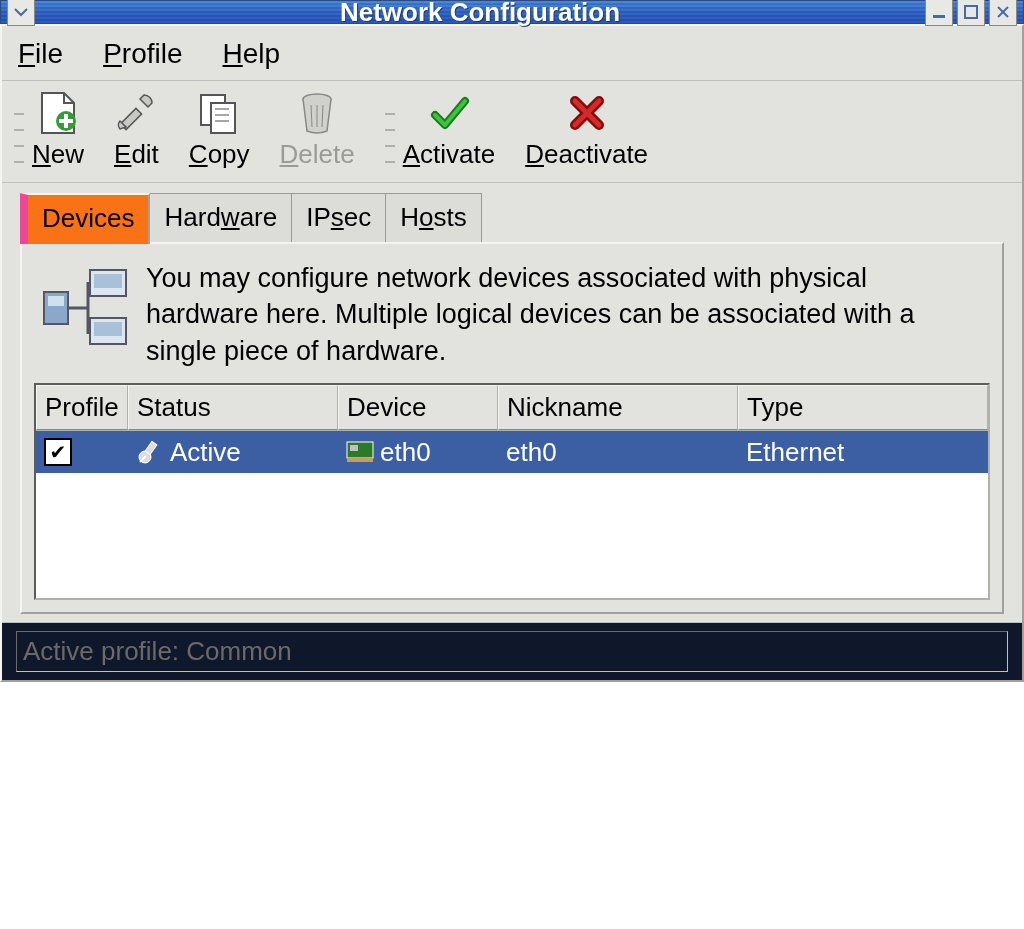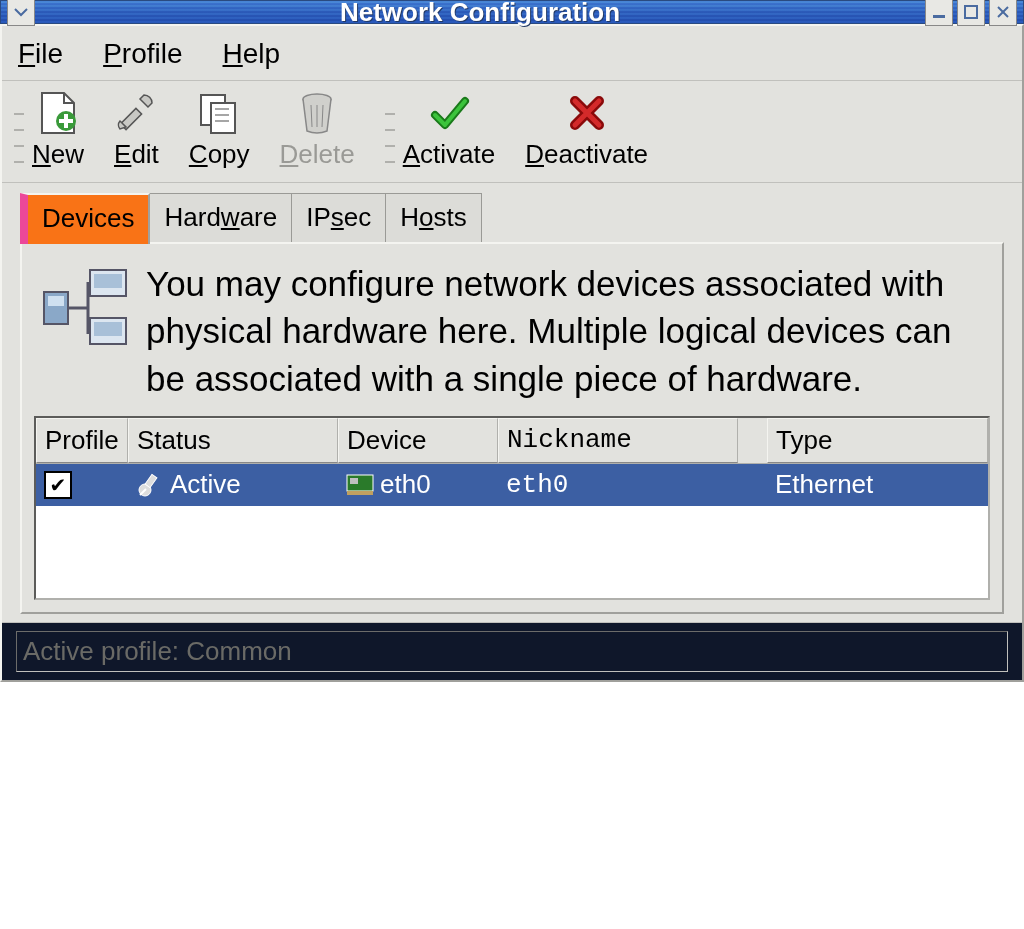--- a/index.html
+++ b/index.html
@@ -148,21 +148,21 @@
     padding: 12px;
     flex: 1;
     display: flex;
     flex-direction: column;
   }
 
   .desc-row {
     display: flex;
     align-items: flex-start;
     padding: 4px 4px 14px 4px;
-    font-size: 35px;
+    font-size: 27px;
     line-height: 1.35;
   }
   .desc-icon {
     width: 96px;
     height: 96px;
     margin-right: 12px;
     flex-shrink: 0;
   }
 
   
@@ -182,22 +182,22 @@
     padding: 6px 8px;
     font-size: 26px;
     border-right: 1px solid #b0b0ac;
     border-top: 1px solid #f4f4f0;
     border-left: 1px solid #f4f4f0;
     border-bottom: 1px solid #888;
   }
   .col-profile { width: 92px; }
   .col-status  { width: 210px; }
   .col-device  { width: 160px; }
-  .col-nickname{ width: 240px; font-family: Liberation Mono, monospace; }
-  .col-type    { flex: 1; margin-left: 29px; }
+  .col-nickname{ width: 240px; }
+  .col-type    { flex: 1; }
 
   .trow {
     display: flex;
     background: #3c5fa3;
     color: #fff;
     font-size: 26px;
     align-items: center;
     height: 42px;
   }
   .td {

